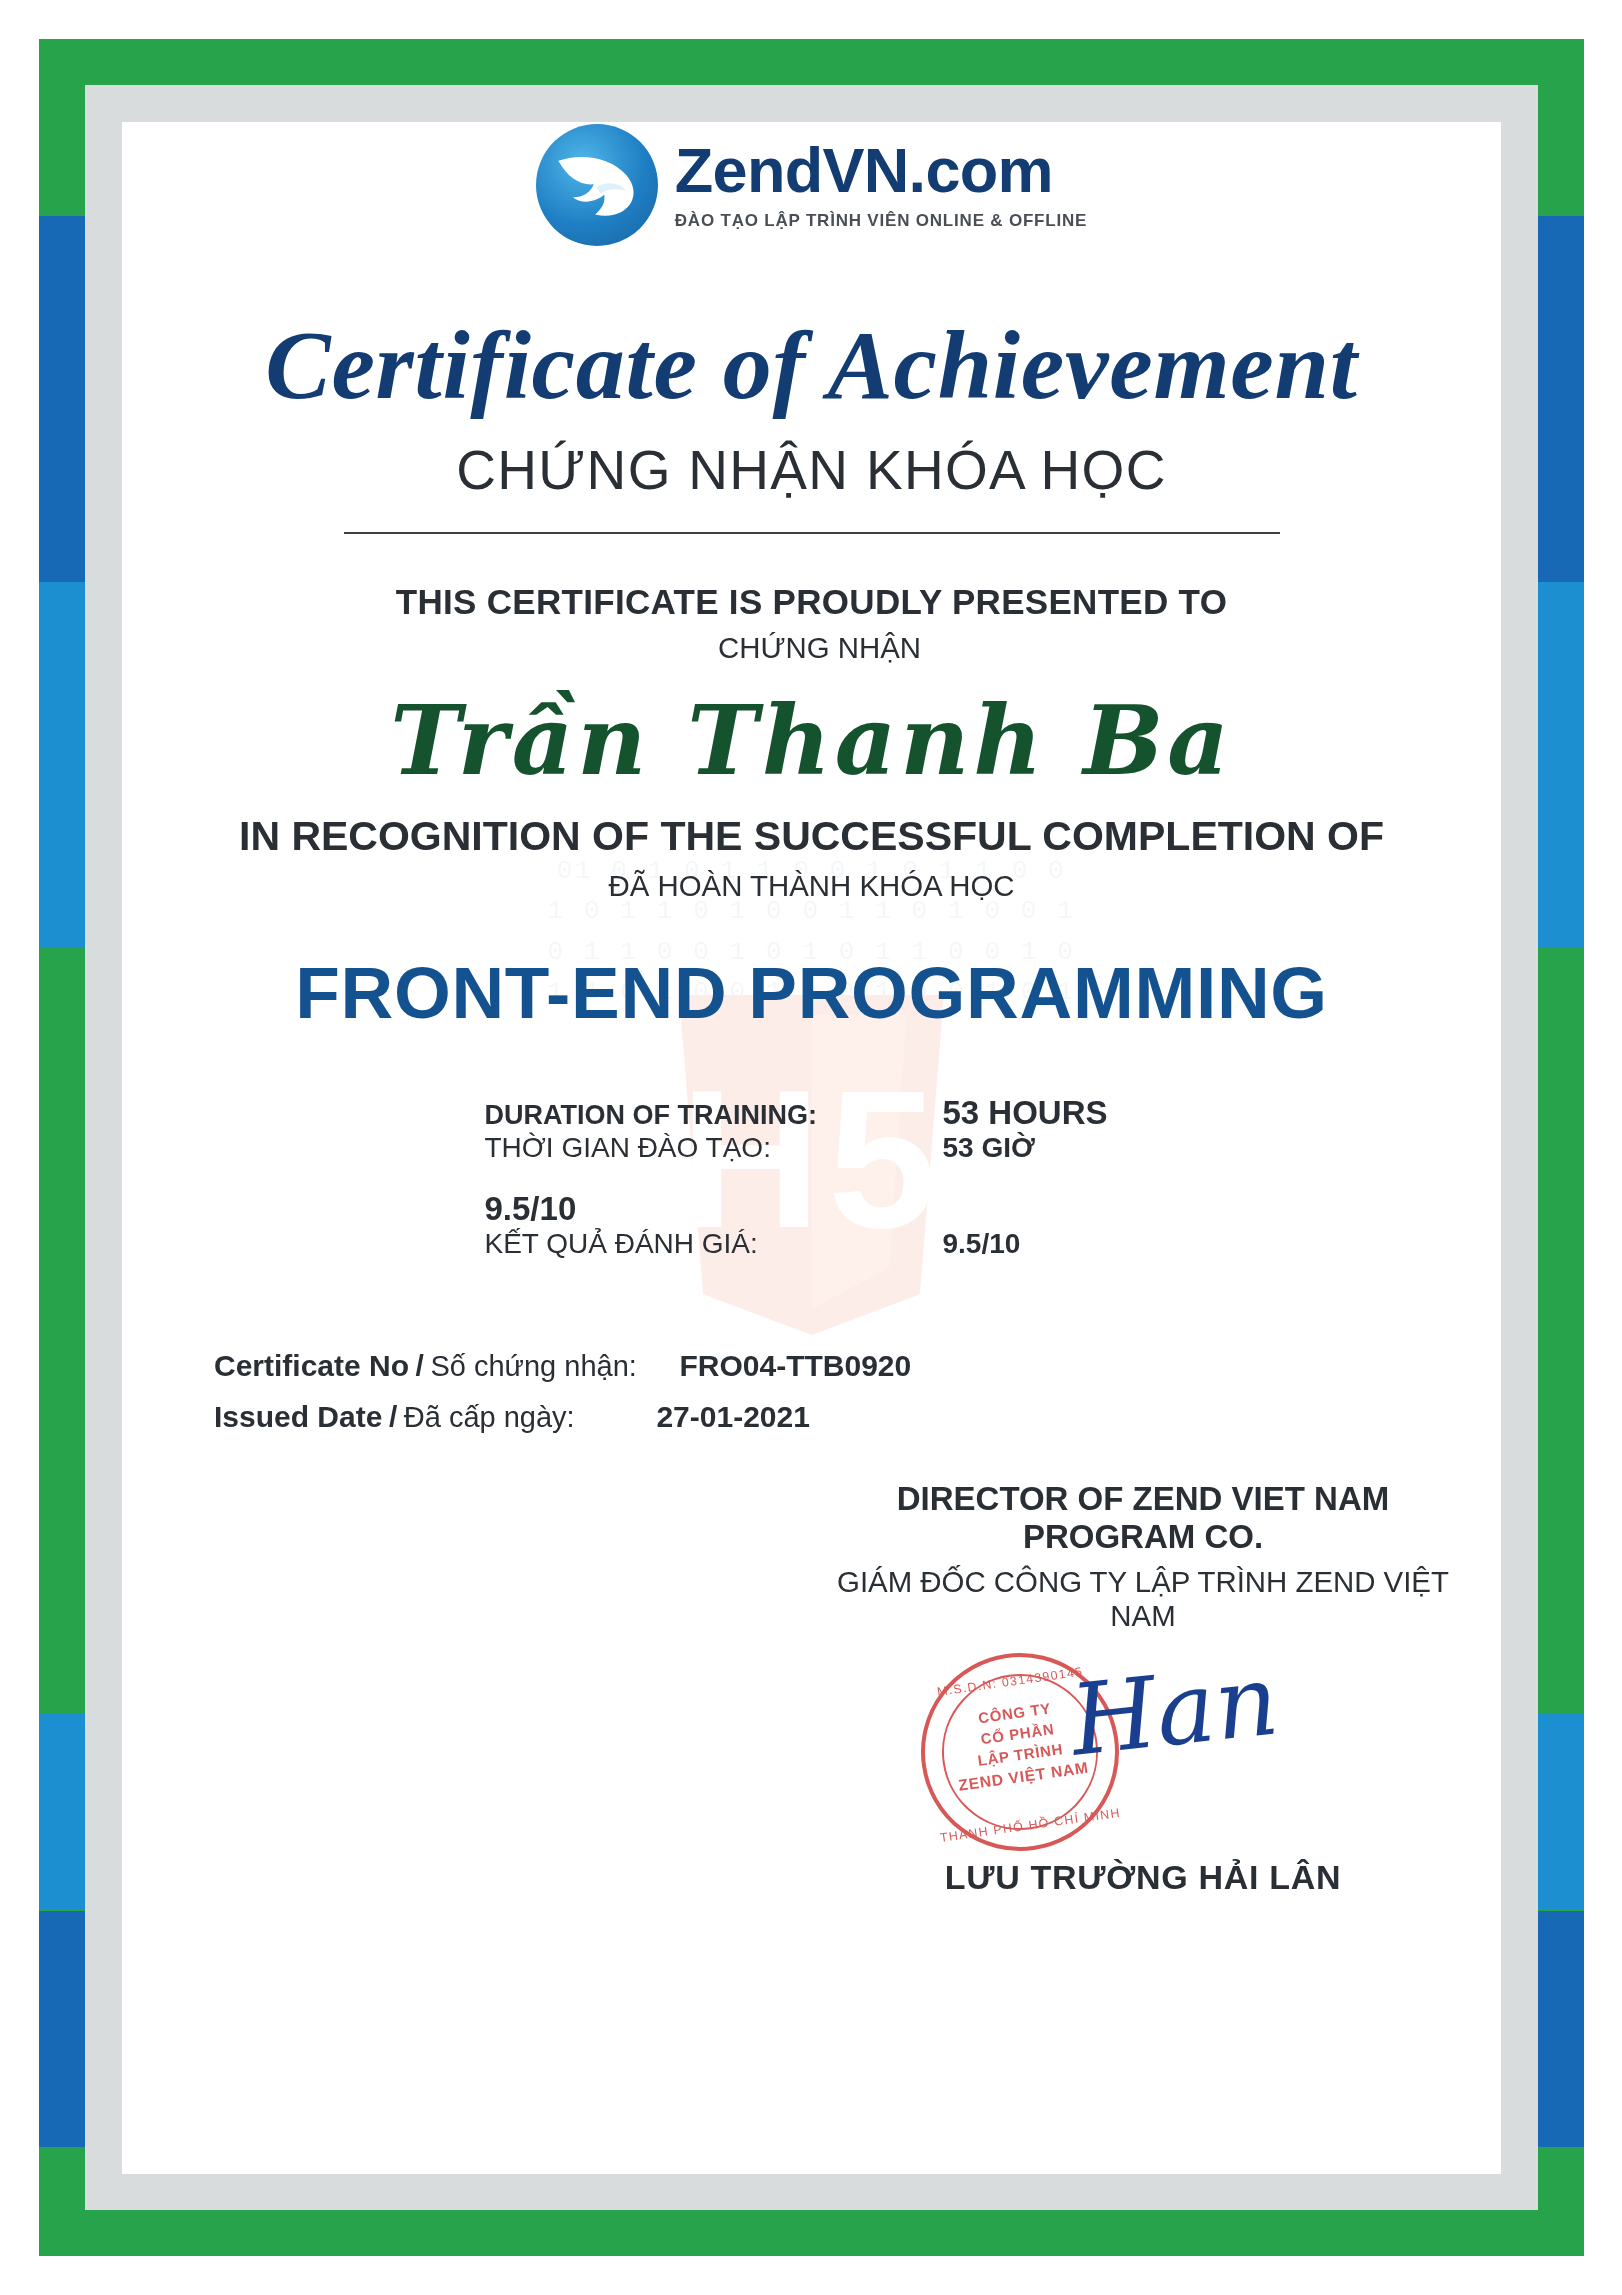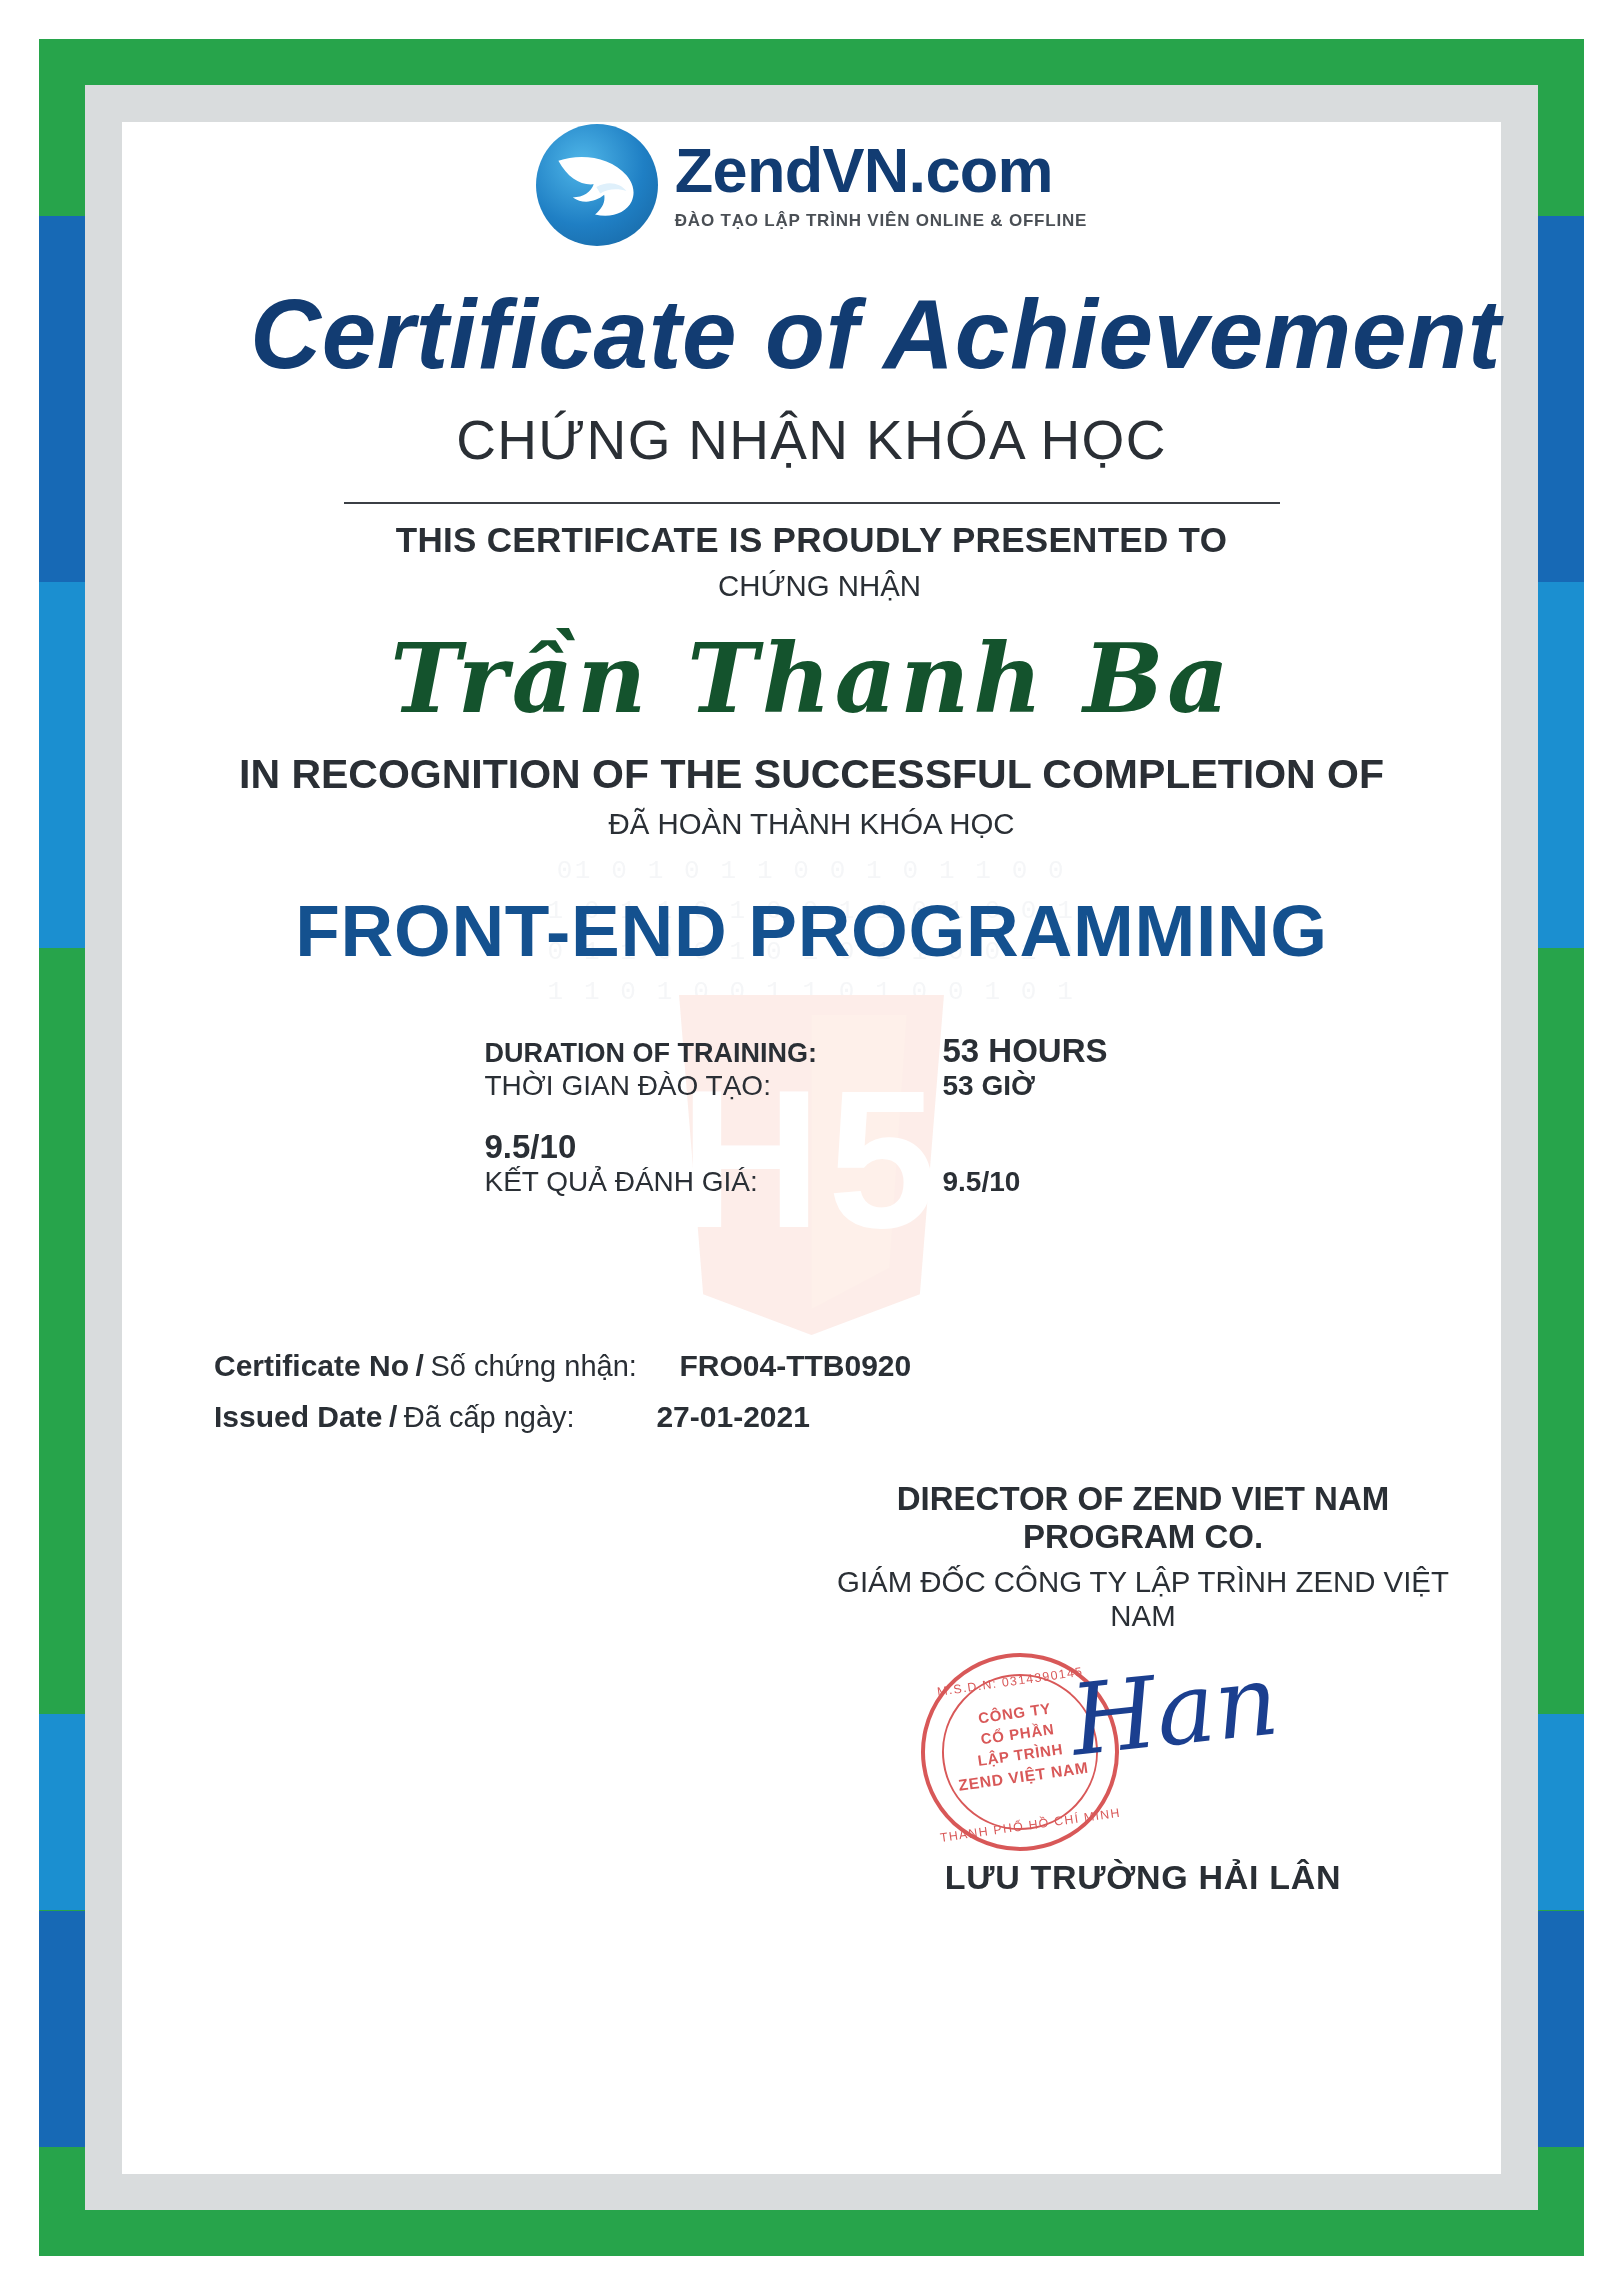--- a/index.html
+++ b/index.html
@@ -166,45 +166,44 @@
   .logo-title .dot-com { color: #123c72; }
   .logo-sub {
     font-size: 17px;
     color: #4a4f55;
     letter-spacing: 0.8px;
     margin-top: 9.2px;
     font-weight: 600;
   }
 
   .cert-title {
-    margin-top: 32px;
-    font-family: Liberation Sans, sans-serif;
+    margin-top: 63px;
+    font-family: Liberation Serif, serif;
     font-style: italic;
     font-weight: bold;
     font-size: 98px;
     color: #123c72;
     letter-spacing: 0.7px;
-    text-align: right;
   }
   .cert-title-vn {
     margin-top: 17px;
     font-size: 55px;
     color: #2a2f35;
     letter-spacing: 1.3px;
     font-weight: 400;
   }
   .rule {
     width: 936px;
     height: 2px;
     background: #3b3f45;
     margin: 30px auto 0 auto;
   }
 
   .present-en {
-    margin-top: 16px;
+    margin-top: 48px;
     font-size: 35px;
     font-weight: bold;
     color: #2a2f35;
     letter-spacing: 0.3px;
   }
   .present-vn {
     margin-top: 9.2px;
     font-size: 29.4px;
     color: #2a2f35;
     padding-left: 16px;

